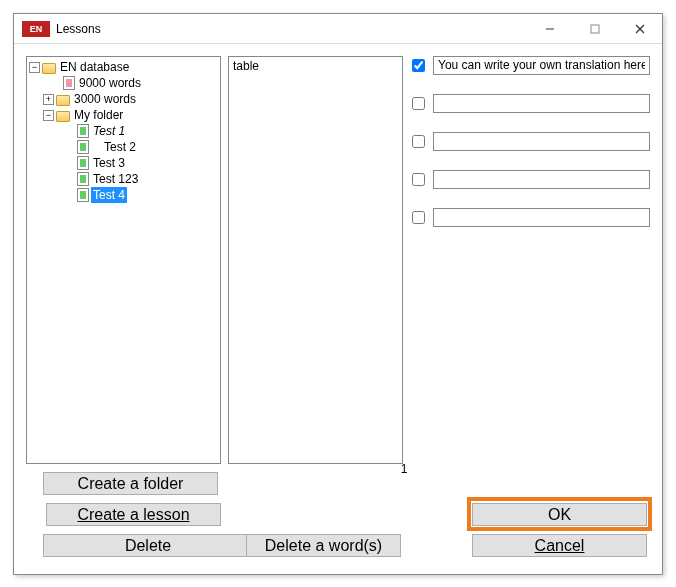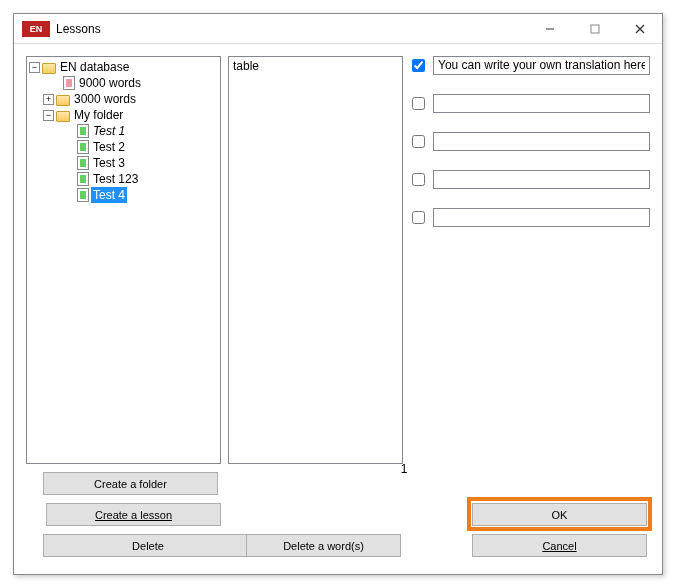--- a/index.html
+++ b/index.html
@@ -35,21 +35,21 @@
 
 .count-label { position: absolute; left: 380px; top: 418px; width: 20px; text-align: center; }
 
 
 .trans-area { position: absolute; left: 398px; top: 12px; width: 238px; }
 .trans-row { display: flex; align-items: center; margin-bottom: 20px; height: 18px; }
 .trans-row input[type=checkbox] { width: 13px; height: 13px; margin-right: 8px; }
 .trans-input { flex: 1; height: 19px; border: 1px solid #828790; padding: 0 4px; background: #fff; font-size: 12px; }
 
 
-.btn { position: absolute; height: 23px; border: 1px solid #adadad; background: #e1e1e1; font-size: 11px; display: flex; align-items: center; justify-content: center; cursor: default; }
+.btn { position: absolute; height: 23px; border: 1px solid #adadad; background: #e1e1e1; font-size: 16px; display: flex; align-items: center; justify-content: center; cursor: default; }
 
 .btn-create-folder { left: 29px; top: 428px; width: 175px; }
 .btn-create-lesson { left: 32px; top: 459px; width: 175px; text-decoration: underline; }
 .btn-delete { left: 29px; top: 490px; width: 210px; }
 .btn-delete-word { left: 232px; top: 490px; width: 155px; }
 .btn-ok { left: 458px; top: 459px; width: 175px; }
 .btn-cancel { left: 458px; top: 490px; width: 175px; text-decoration: underline; }
 
 .highlight-ok { position: absolute; left: 453px; top: 453px; width: 185px; height: 34px; border: 4px solid #ec7c1c; pointer-events: none; }
 </style>
@@ -101,21 +101,21 @@
       <div class="tree-node" style="padding-left:14px;">
         <span class="tree-toggle">−</span>
         <span class="tree-icon folder-open"></span>
         <span class="tree-label">My folder</span>
       </div>
       <div id="lesson-items">
           <div class="tree-node" style="padding-left: 48px; font-style: italic;">
             <span class="tree-icon doc-icon green"></span>
             <span class="tree-label">Test 1</span>
           </div>
-          <div class="tree-node" style="padding-left: 48px;">
+          <div class="tree-node" style="padding-left: 48px; gap: 11px;">
             <span class="tree-icon doc-icon green"></span>
             <span class="tree-label">Test 2</span>
           </div>
           <div class="tree-node" style="padding-left: 48px;">
             <span class="tree-icon doc-icon green"></span>
             <span class="tree-label">Test 3</span>
           </div>
           <div class="tree-node" style="padding-left: 48px;">
             <span class="tree-icon doc-icon green"></span>
             <span class="tree-label">Test 123</span>

